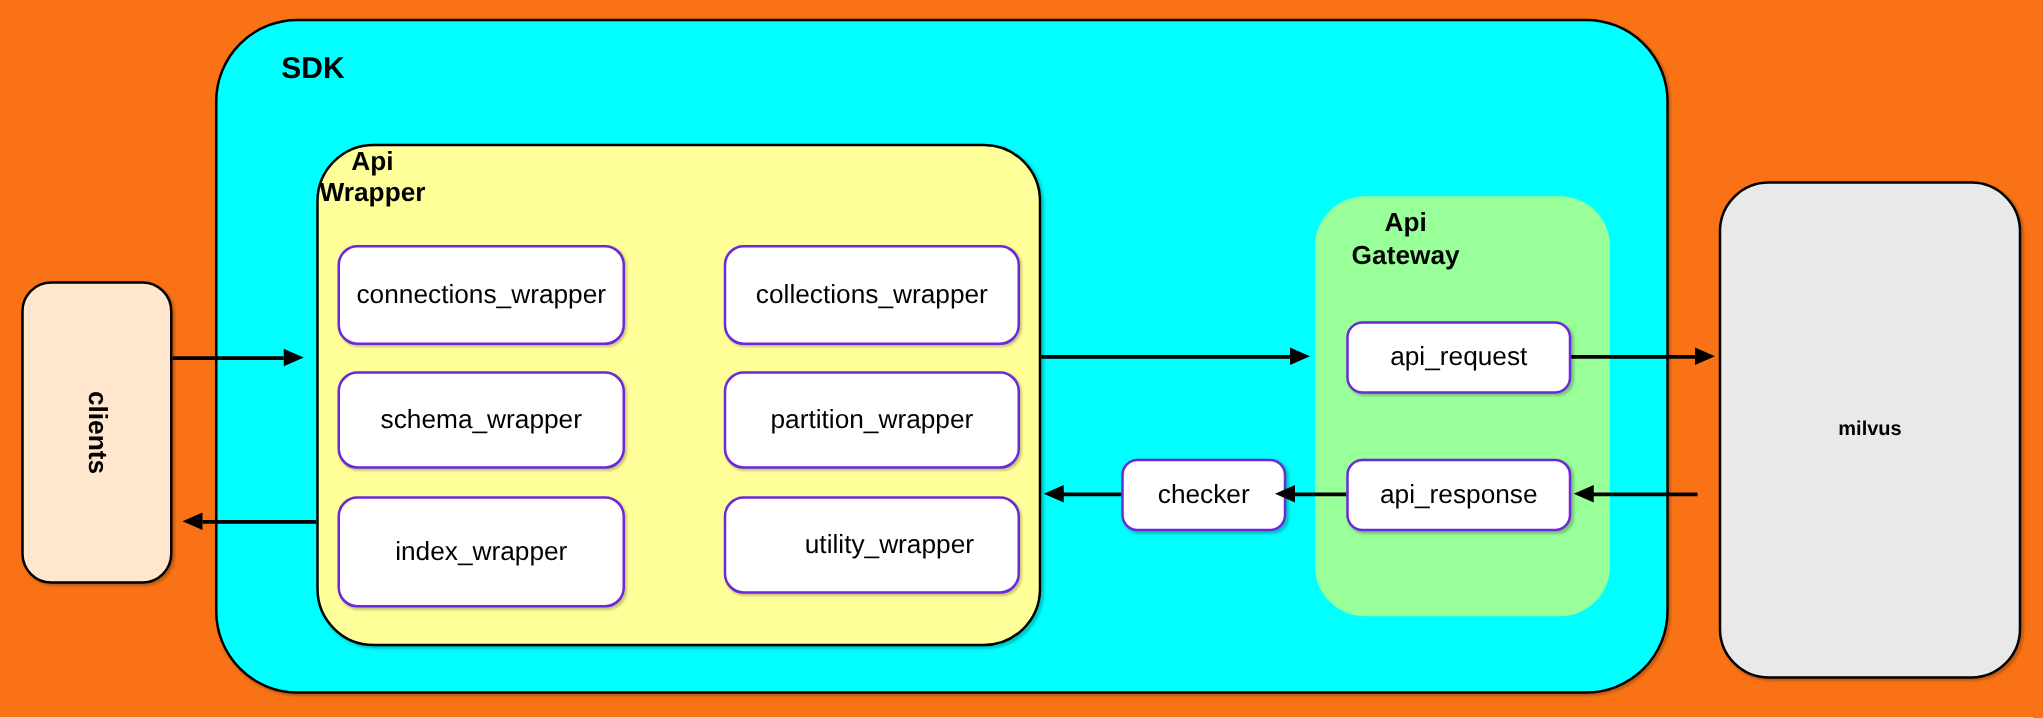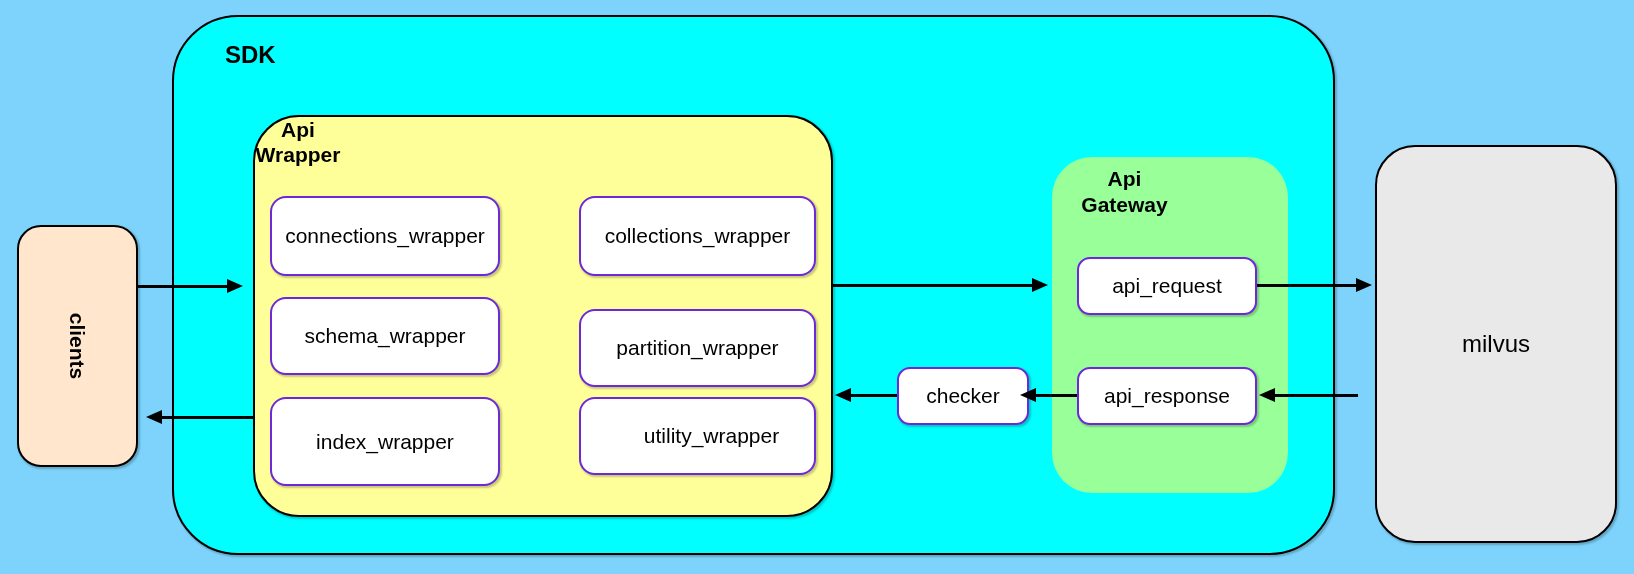--- a/index.html
+++ b/index.html
@@ -1,40 +1,40 @@
 <!DOCTYPE html>
 <html><head>
 <meta charset="utf-8">
 <style>
   html, body { margin: 0; padding: 0; background: #ffffff; }
   .stage {
     position: relative;
     width: 1634px;
     height: 574px;
-    background: #7dd3fc;
+    background: #f97316;
     font-family: "Liberation Sans", "DejaVu Sans", sans-serif;
     color: #000;
     overflow: hidden;
   }
   .node {
     position: absolute;
     box-sizing: border-box;
     border: 2.5px solid #000;
     box-shadow: 1.5px 1.5px 2px rgba(0,0,0,0.22);
   }
   .sdk        { left: 172px;  top: 15px;  width: 1163px; height: 540px; border-radius: 66px; background: #00FFFF; }
   .clients    { left: 17px;   top: 225px; width: 121px;  height: 242px; border-radius: 24px; background: #FFE6CC;
                 display: flex; align-items: center; justify-content: center; }
   .clients-label { transform: rotate(90deg); font-weight: bold; font-size: 21px; white-space: nowrap; }
   .api-wrapper { left: 253px; top: 115px; width: 580px;  height: 402px; border-radius: 46px; background: #FFFF99; }
   .api-gateway { left: 1052px; top: 157px; width: 236px; height: 336px; border-radius: 40px; background: #99FF99;
                  border: none; box-shadow: none; }
   .milvus     { left: 1375px; top: 145px; width: 242px;  height: 398px; border-radius: 40px; background: #E9E9E9;
                 display: flex; align-items: center; justify-content: center; }
-  .milvus-label { font-weight: normal; font-size: 24px; }
+  .milvus-label { font-weight: bold; font-size: 16px; }
 
   .title { position: absolute; font-weight: bold; font-size: 21px; line-height: 25px; }
   .sdk-title { left: 225px; top: 42px; font-size: 24px; line-height: 26px; }
   .aw-title  { left: 243px; top: 117px; width: 110px; text-align: center; }
   .ag-title  { left: 1052px; top: 166px; width: 145px; text-align: center; line-height: 26px; }
 
   .wbox {
     position: absolute;
     box-sizing: border-box;
     background: #ffffff;
@@ -77,21 +77,21 @@
   <div class="wbox" style="left:270px; top:297px; width:230px; height:78px;">
     <span>schema_wrapper</span>
   </div>
   <div class="wbox" style="left:270px; top:397px; width:230px; height:89px;">
     <span>index_wrapper</span>
   </div>
 
   <div class="wbox" style="left:579px; top:196px; width:237px; height:80px;">
     <span>collections_wrapper</span>
   </div>
-  <div class="wbox" style="left:579px; top:297px; width:237px; height:78px;margin-top:12px;">
+  <div class="wbox" style="left:579px; top:297px; width:237px; height:78px;">
     <span>partition_wrapper</span>
   </div>
   <div class="wbox" style="left:579px; top:397px; width:237px; height:78px;padding-left:28px;">
     <span>utility_wrapper</span>
   </div>
 
   <div class="node api-gateway"></div>
   <div class="title ag-title">
     <div>Api</div>
     <div>Gateway</div>

